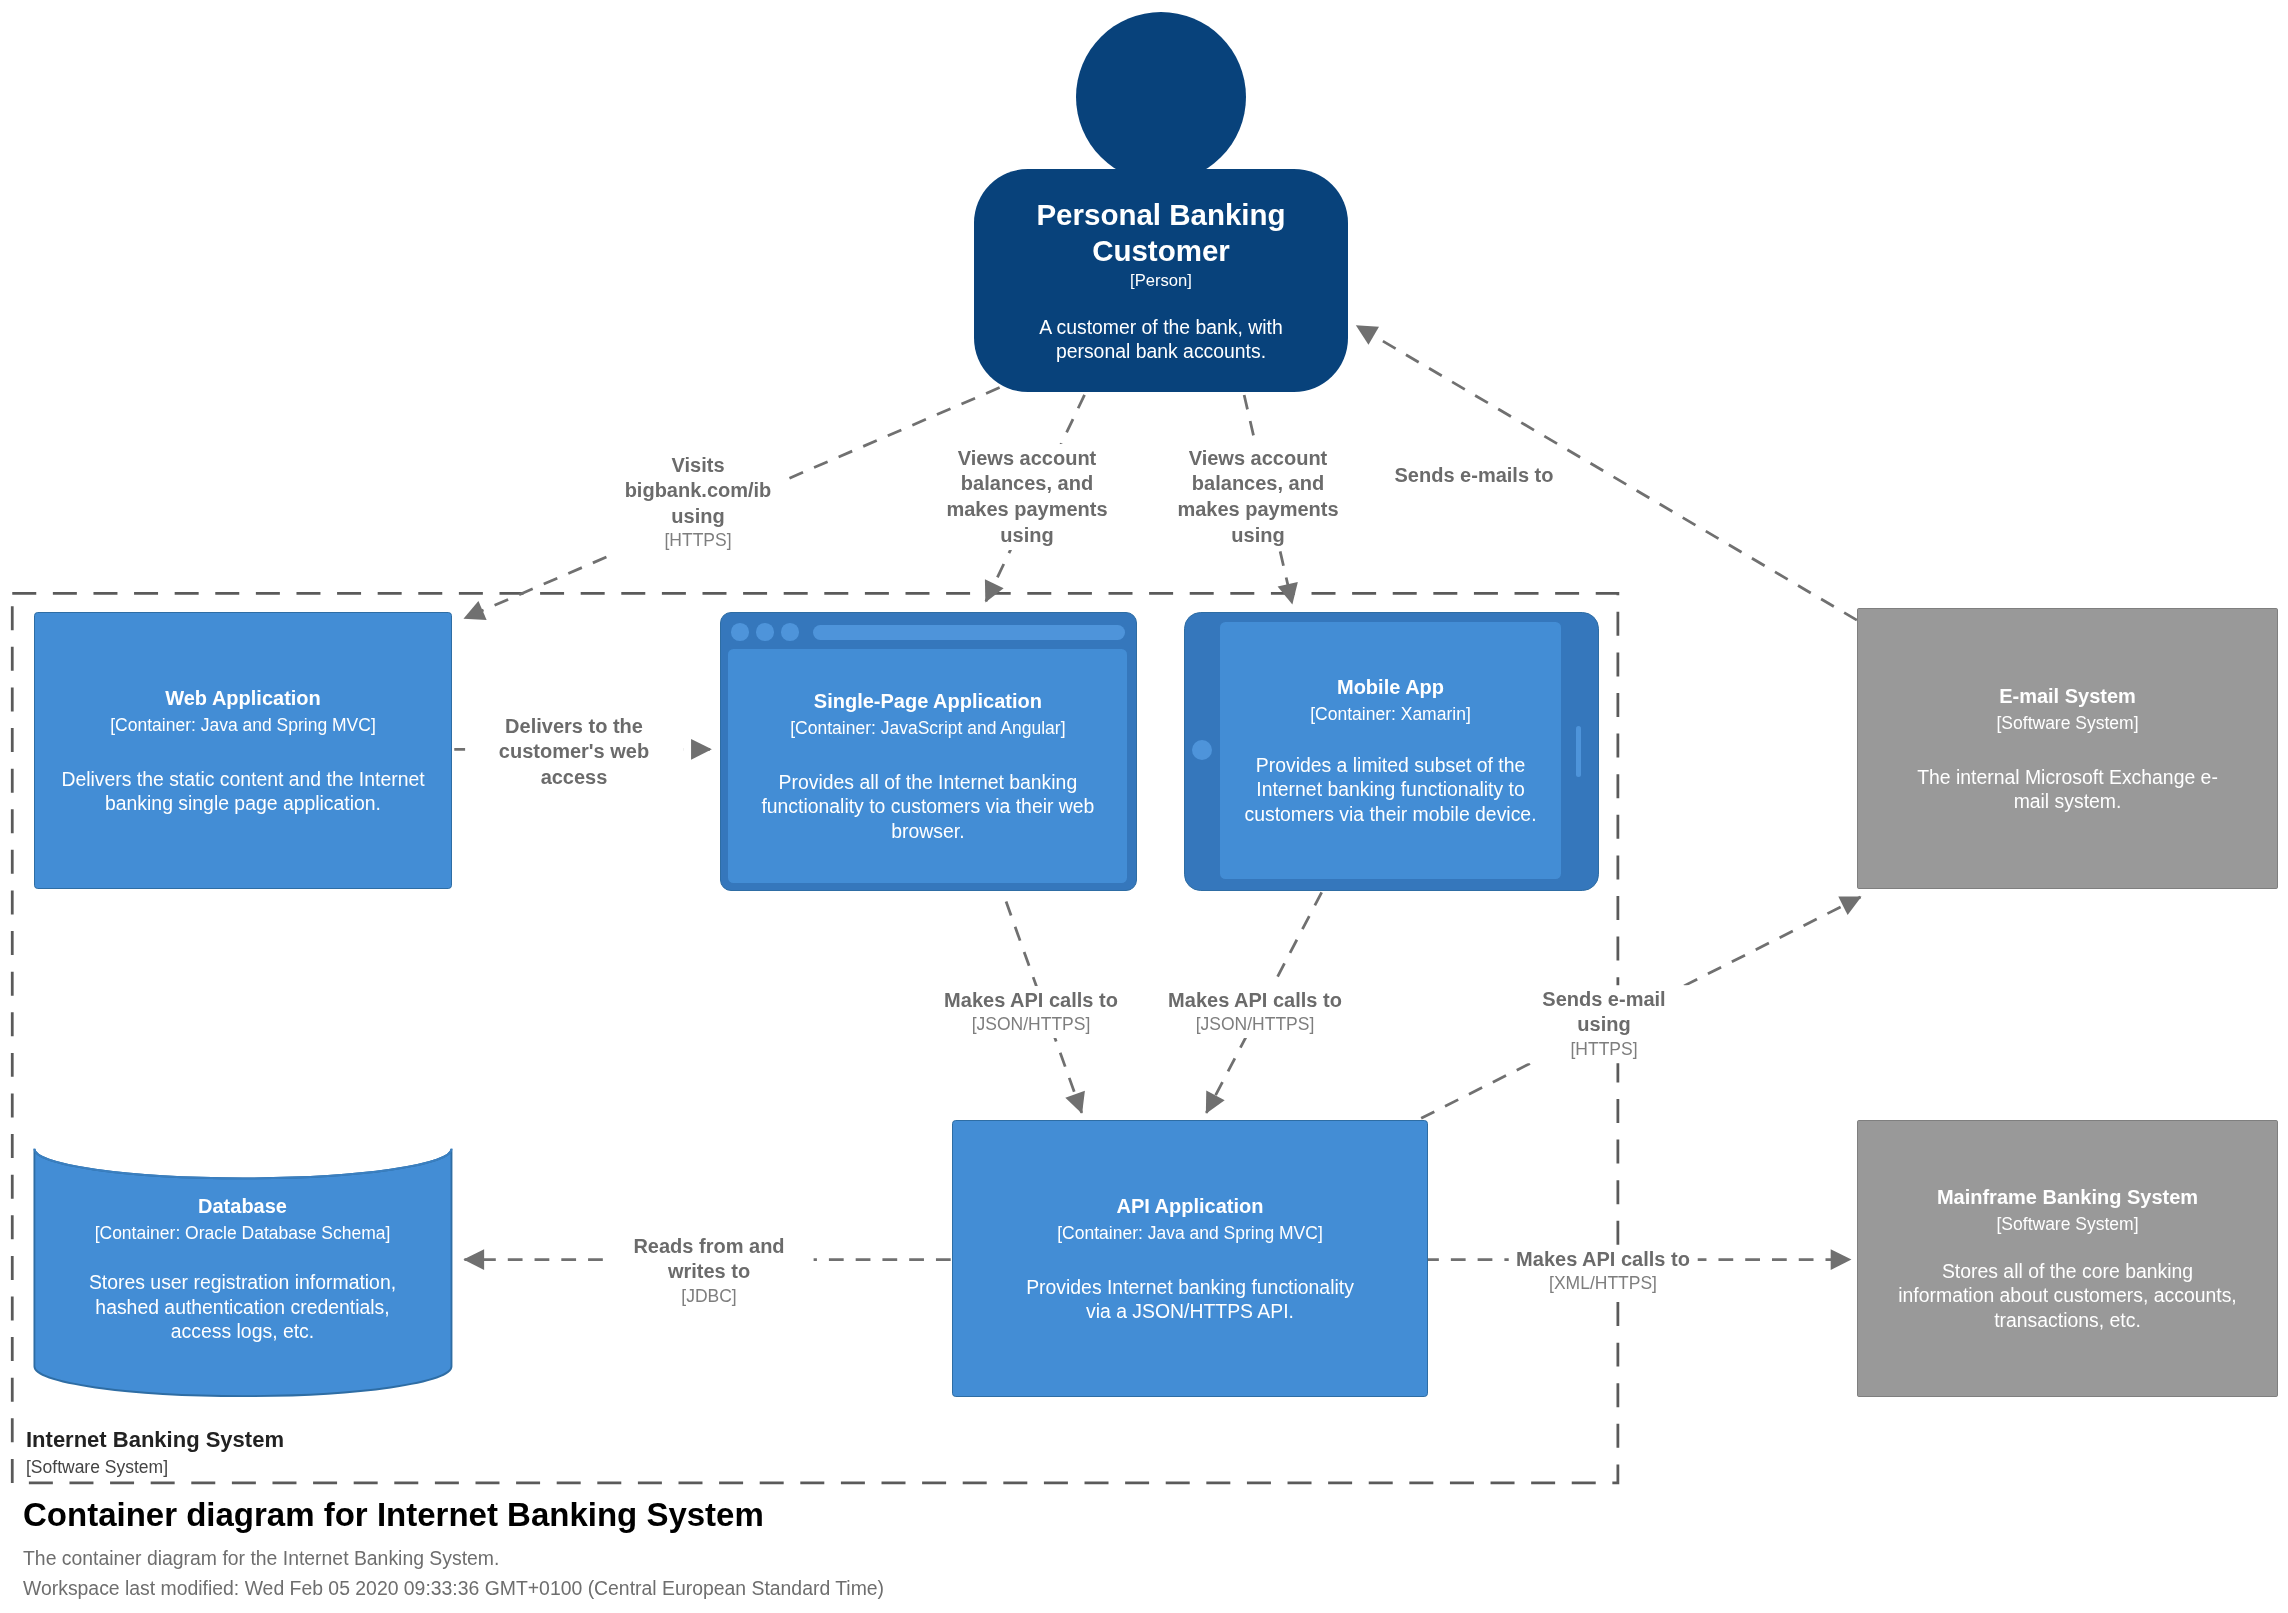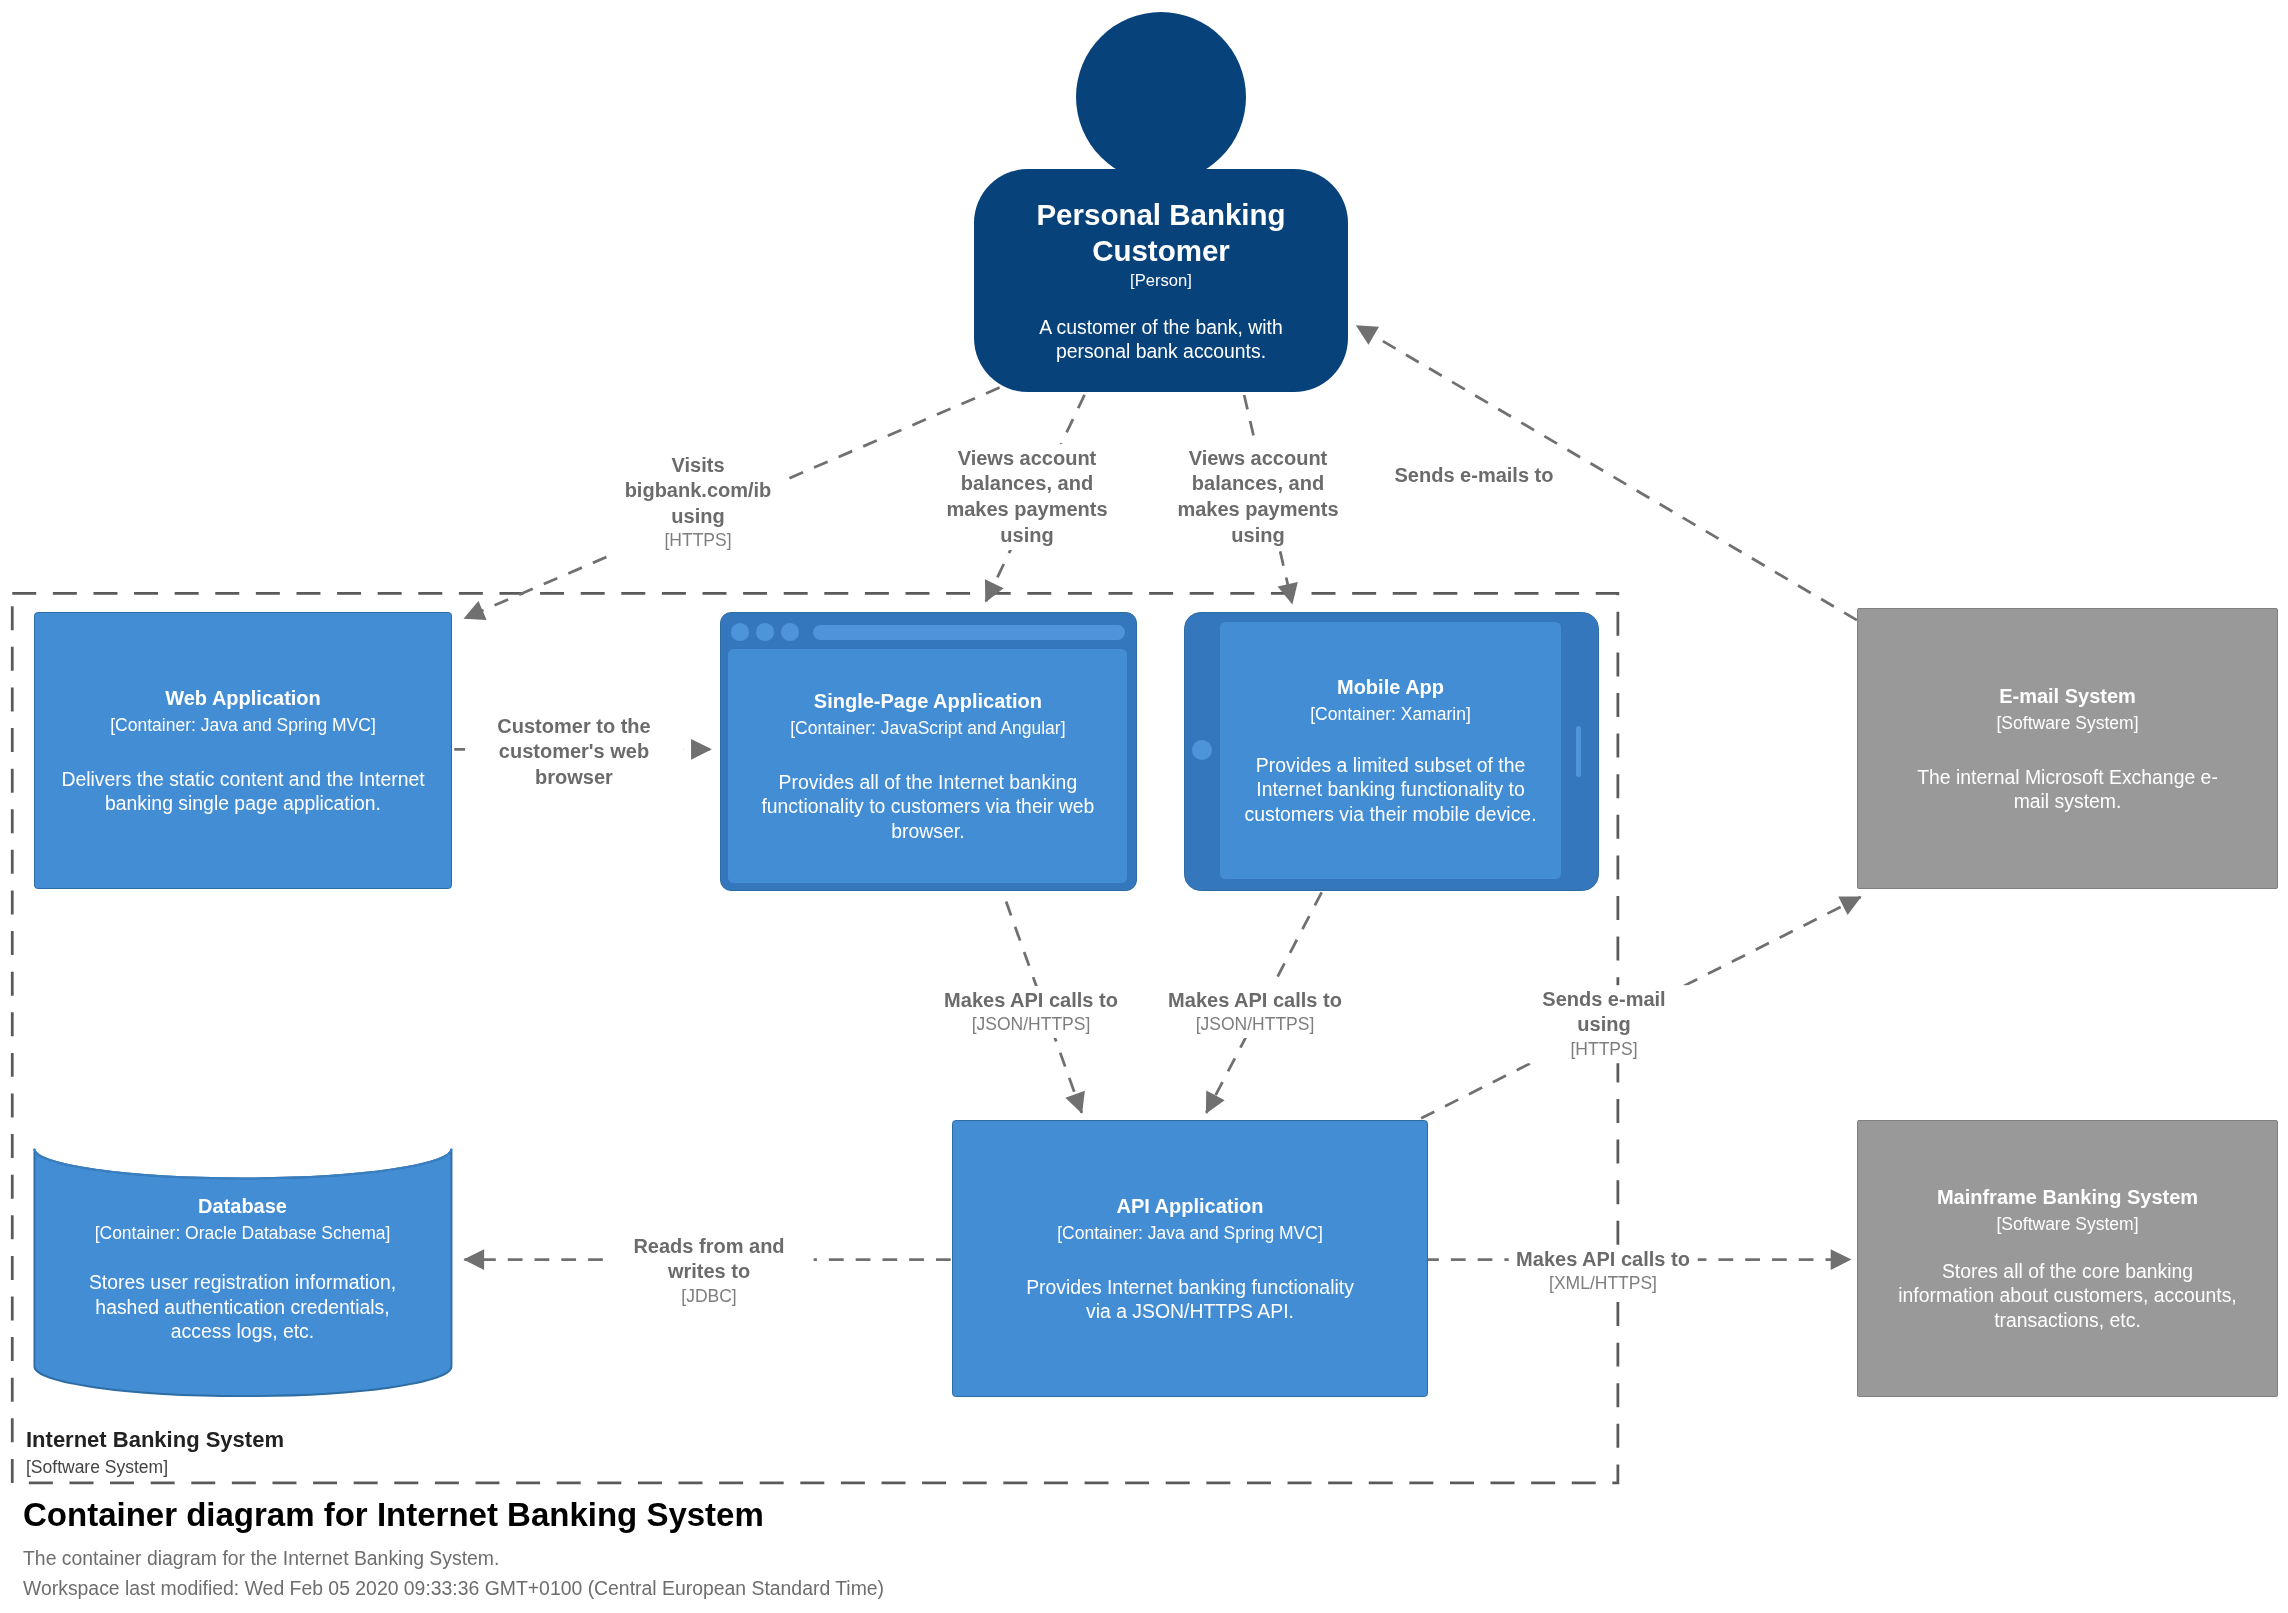--- a/index.html
+++ b/index.html
@@ -151,21 +151,21 @@
 
   <div class="rel-label" style="left:1258px;top:497px;">
     <div class="rel-main" style="width:171px;">Views account balances, and makes payments using</div>
   </div>
 
   <div class="rel-label" style="left:1474px;top:476px;">
     <div class="rel-main nowrap">Sends e-mails to</div>
   </div>
 
   <div class="rel-label" style="left:574px;top:752px;">
-    <div class="rel-main" style="width:203px;">Customer to the customer's web browser</div>
+    <div class="rel-main" style="width:203px;">Delivers to the customer's web access</div>
   </div>
 
   <div class="rel-label" style="left:1031px;top:1012px;">
     <div class="rel-main nowrap">Makes API calls to</div>
     <div class="rel-tech">[JSON/HTTPS]</div>
   </div>
 
   <div class="rel-label" style="left:1255px;top:1012px;">
     <div class="rel-main nowrap">Makes API calls to</div>
     <div class="rel-tech">[JSON/HTTPS]</div>

